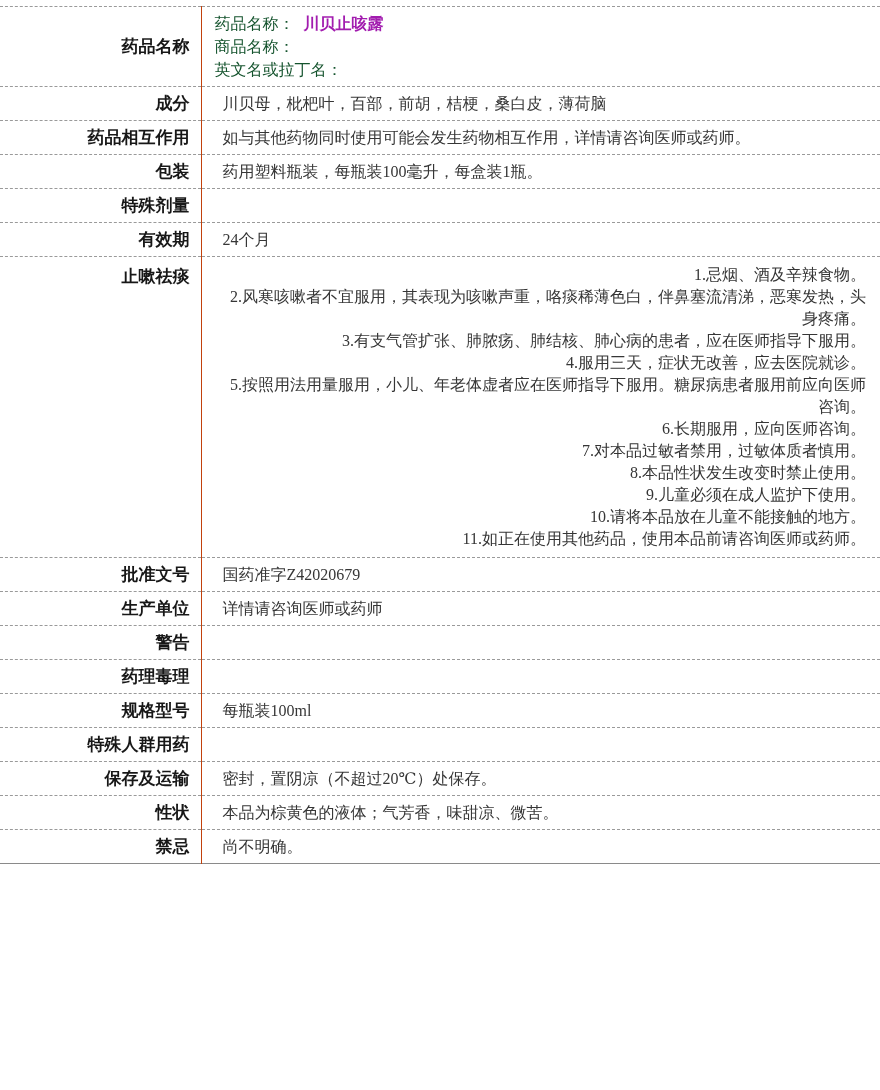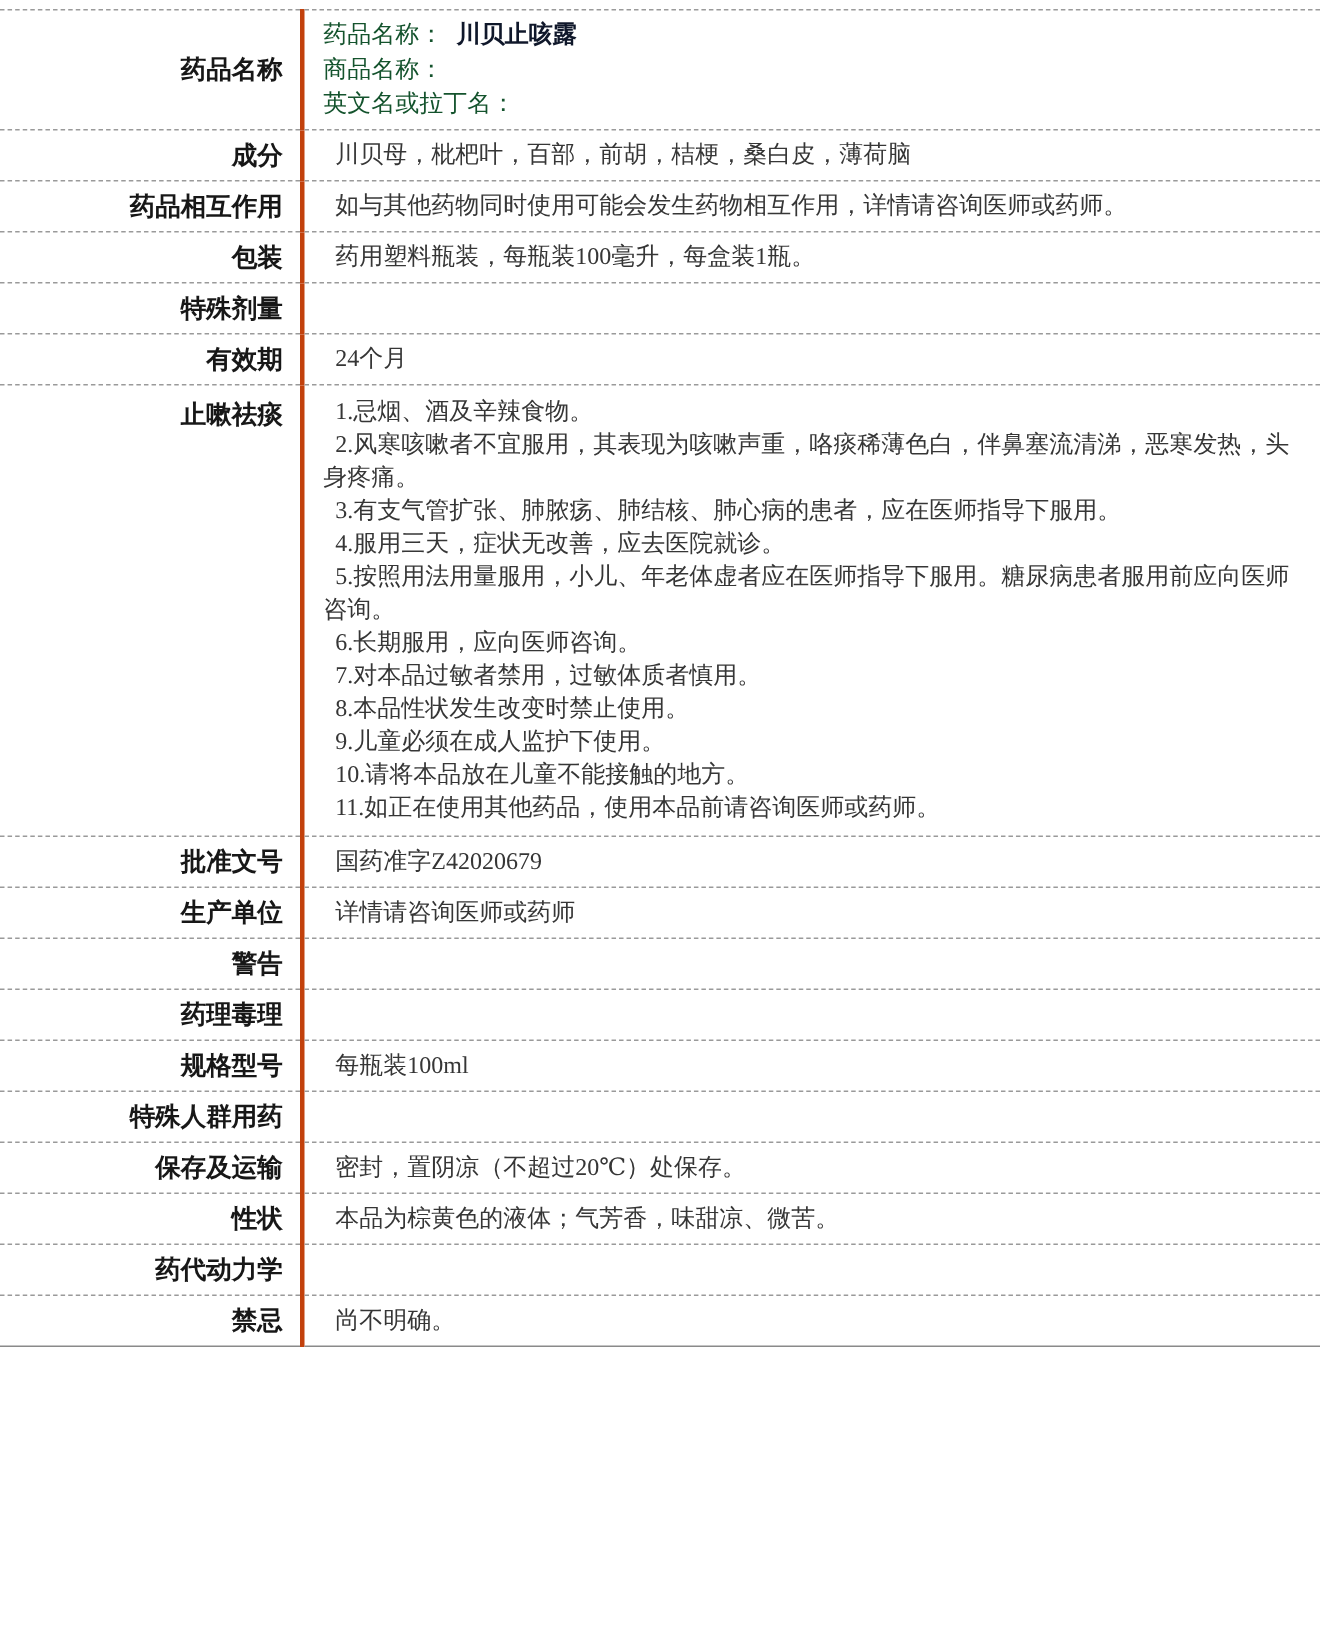--- a/index.html
+++ b/index.html
@@ -23,21 +23,21 @@
   tbody tr {
     border-top: 1px dashed #9a9a9a;
   }
   tbody tr:last-child {
     border-bottom: 1px solid #8a8a8a;
   }
   th.row-label {
     width: 201px;
     box-sizing: border-box;
     height: 33px;
-    border-right: 3px solid #c2410c;
+    border-right: 1px solid #c2410c;
     text-align: right;
     vertical-align: middle;
     font-weight: bold;
     font-size: 17px;
     color: #171717;
     padding: 5px 11px 5px 4px;
     line-height: 23px;
   }
   td.row-value {
     box-sizing: border-box;
@@ -49,29 +49,30 @@
     line-height: 23px;
   }
   tr.tall th.row-label {
     vertical-align: top;
     padding-top: 8px;
   }
   tr.tall td.row-value {
     padding-top: 7px;
     padding-bottom: 7px;
     line-height: 22px;
+    text-align: right;
   }
   .line {
     min-height: 1em;
   }
   .muted {
     color: #14532d;
   }
   .strong {
-    color: #0f172a;
+    color: #a21caf;
     font-weight: bold;
     margin-left: 9px;
   }
   .text {
     margin-left: 8px;
   }
 </style>
 </head>
 <body>
 
@@ -166,24 +167,20 @@
             <div class="line"><span class="text">密封，置阴凉（不超过20℃）处保存。</span></div>
           </td>
         </tr>
         <tr>
           <th class="row-label">性状</th>
           <td class="row-value">
             <div class="line"><span class="text">本品为棕黄色的液体；气芳香，味甜凉、微苦。</span></div>
           </td>
         </tr>
         <tr>
-          <th class="row-label">药代动力学</th>
-          <td class="row-value"></td>
-        </tr>
-        <tr>
           <th class="row-label">禁忌</th>
           <td class="row-value">
             <div class="line"><span class="text">尚不明确。</span></div>
           </td>
         </tr>
       </tbody>
   </table>
 </div>
 
 </body></html>

